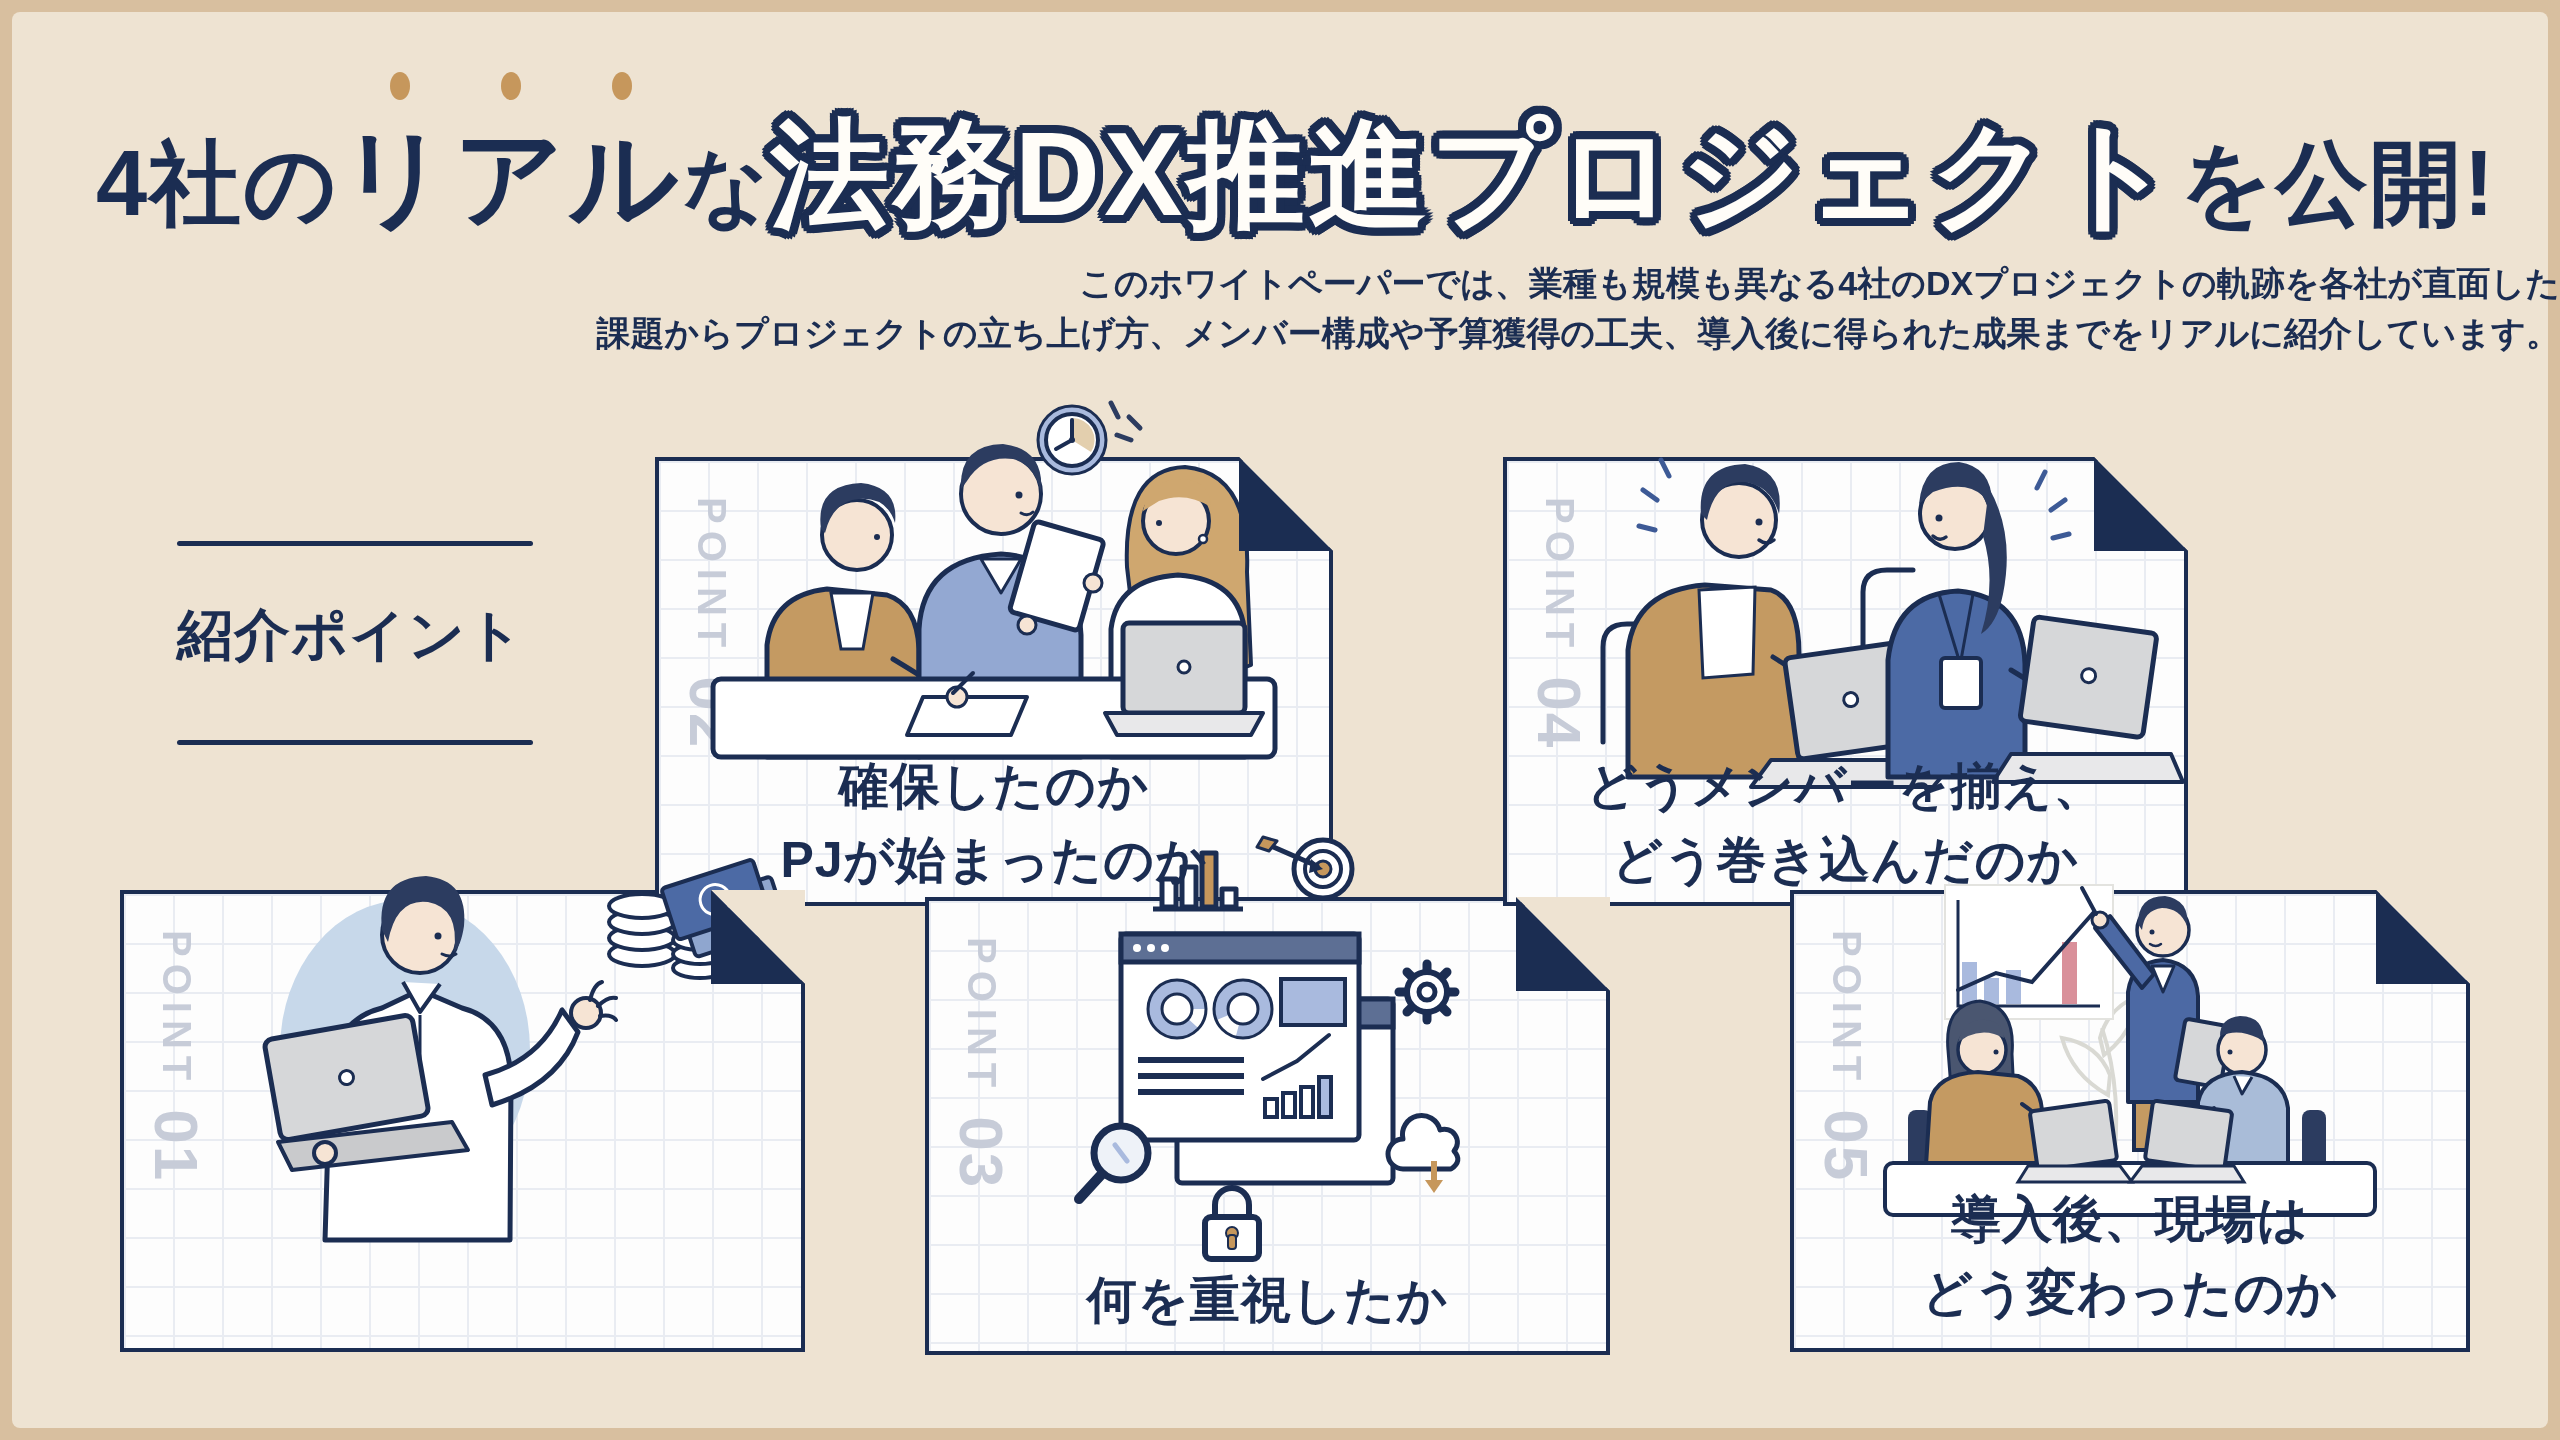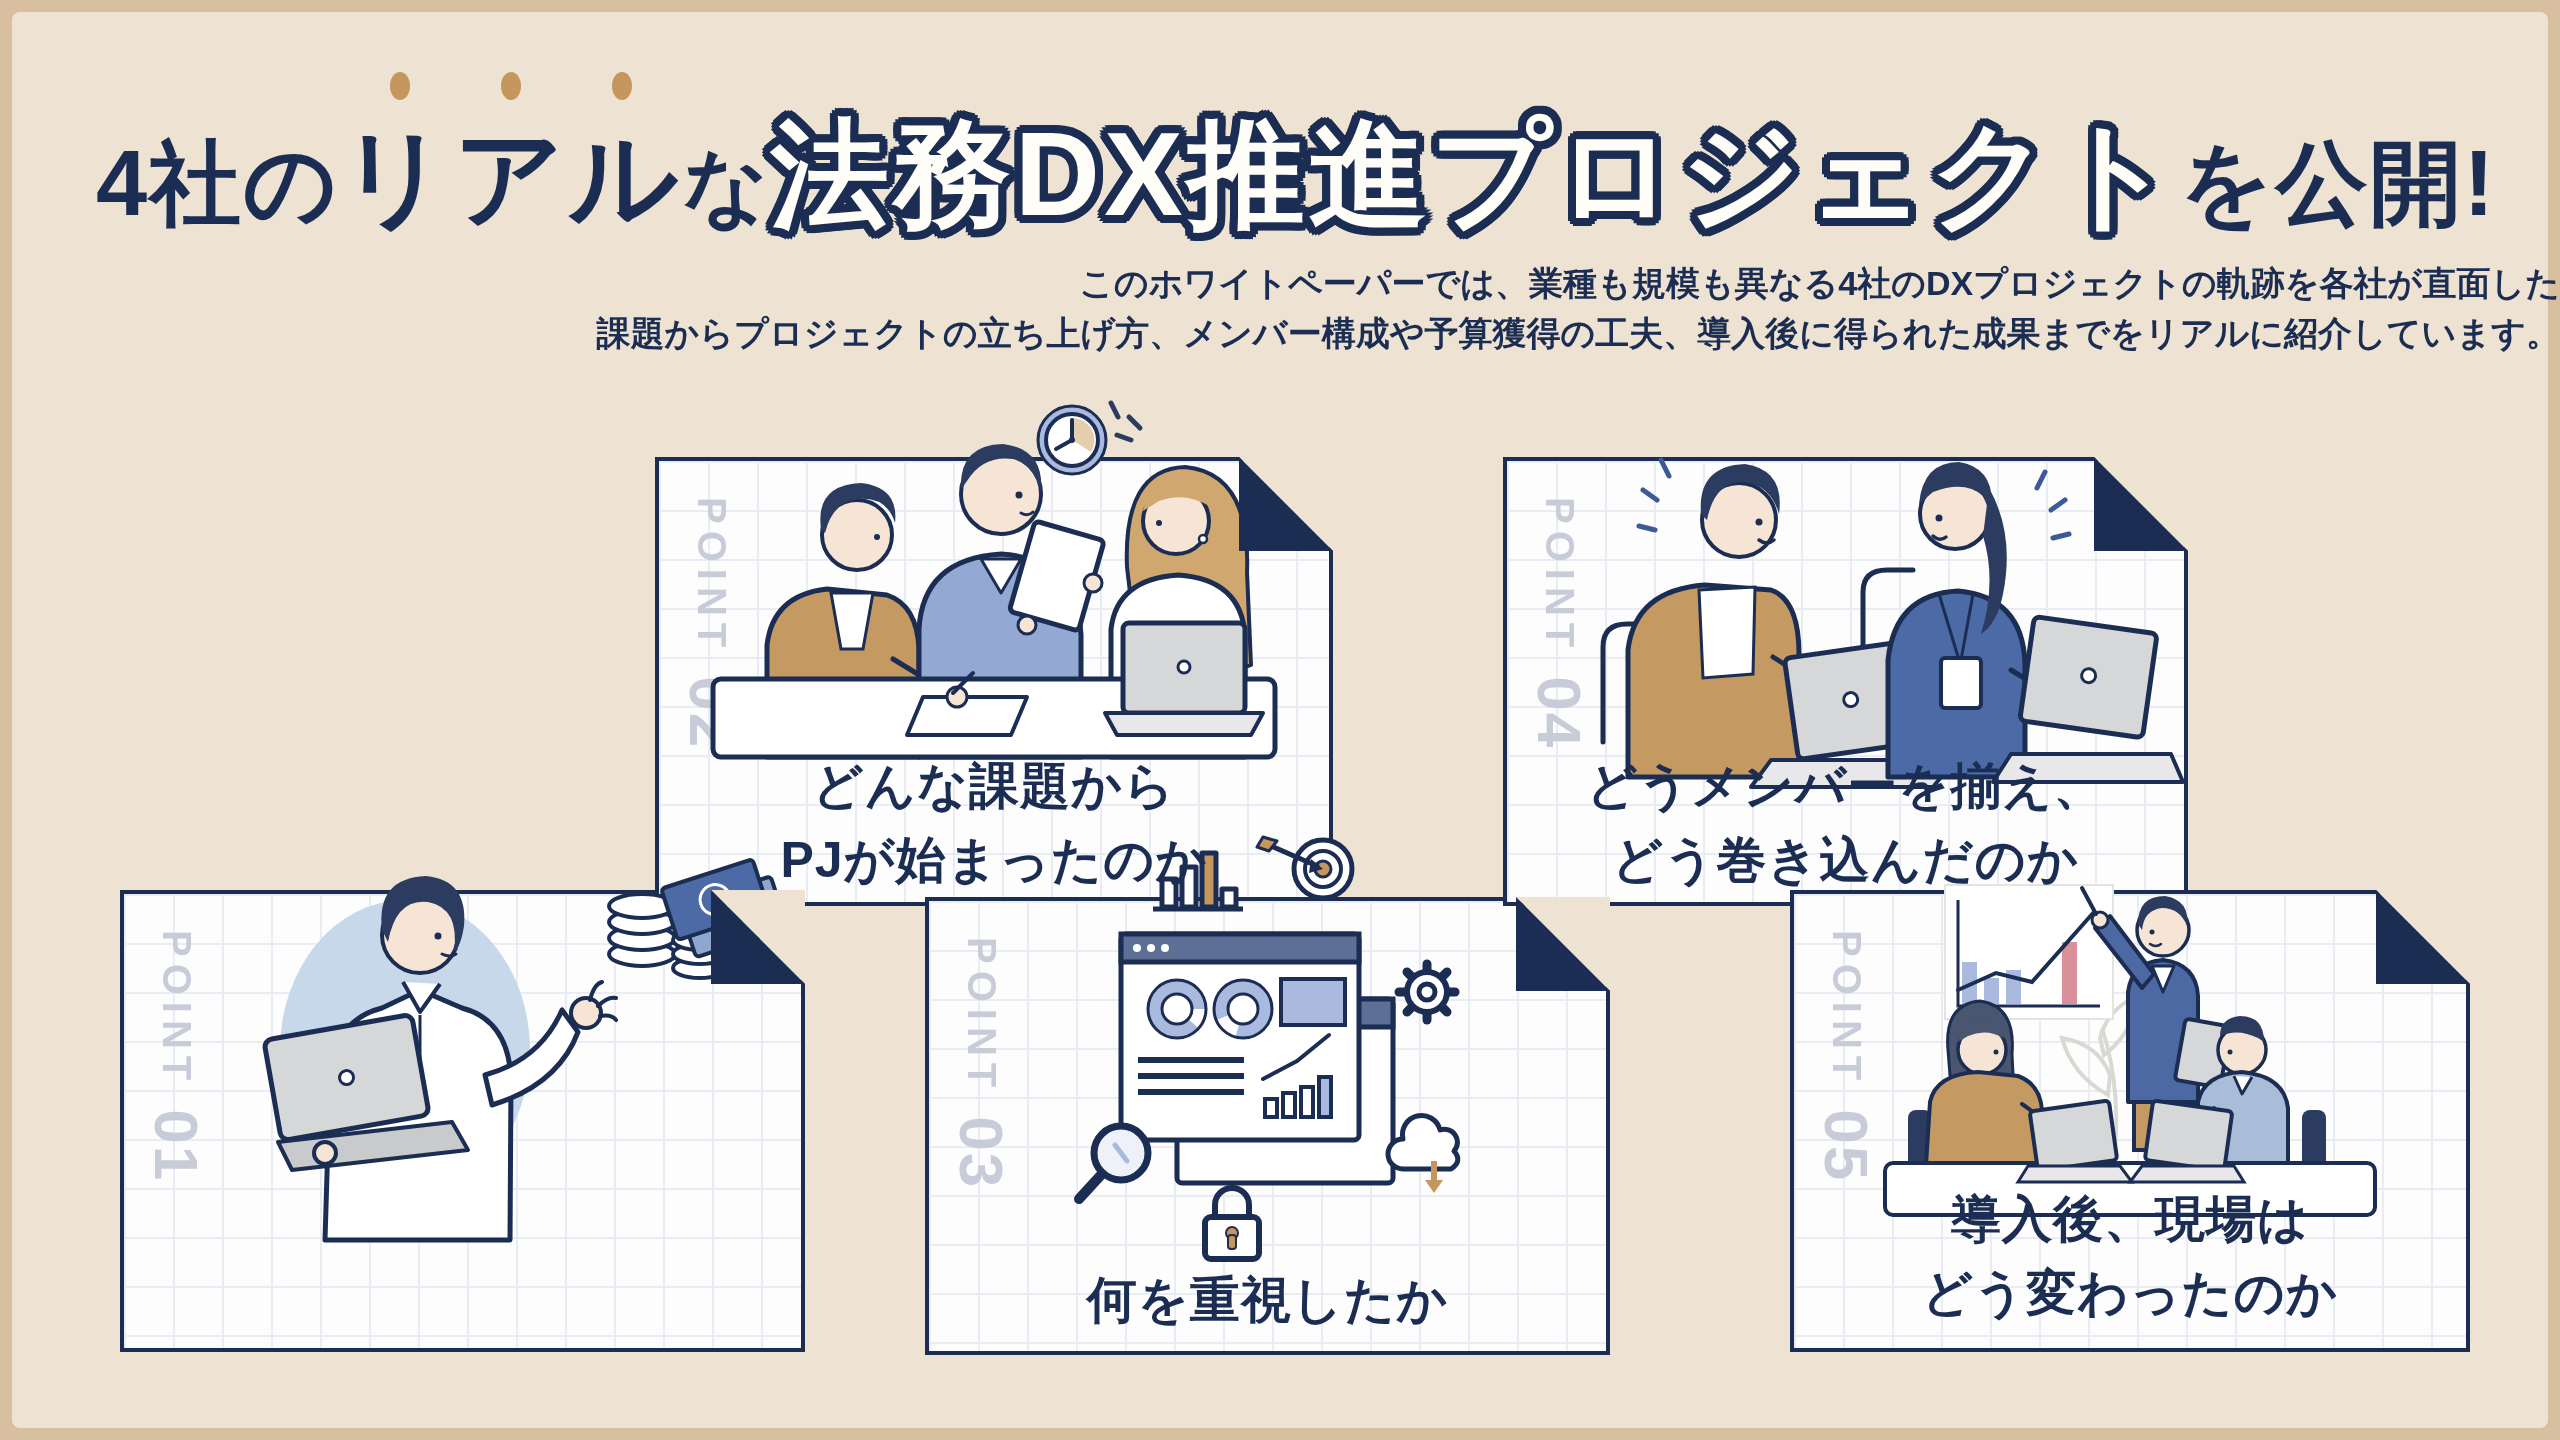--- a/index.html
+++ b/index.html
@@ -87,20 +87,25 @@
           <i></i>
           <i></i>
         </span><span>リアル</span></span><span class="t-navy t-particle">な</span><span class="t-outline">法務DX推進プロジェクト</span><span class="t-navy">を公開!</span>
   </h1>
 
   <p class="subtitle">
     <span>このホワイトペーパーでは、業種も規模も異なる4社のDXプロジェクトの軌跡を各社が直面した</span><br>
     <span>課題からプロジェクトの立ち上げ方、メンバー構成や予算獲得の工夫、導入後に得られた成果までをリアルに紹介しています。</span>
   </p>
 
+  <div class="intro">
+    <div class="rule"></div>
+    <div class="label">紹介ポイント</div>
+    <div class="rule"></div>
+  </div>
 
   <section class="card" style="left:120px;top:890px;width:685px;height:462px;">
     <svg class="illus" style="left:-4px;top:-44px;" width="685" height="390" viewBox="0 0 685 390">
       <ellipse cx="285" cy="200" rx="125" ry="150" fill="#c7d8ea"></ellipse>
 
       <g fill="#fff" stroke="#1b2d52" stroke-width="4">
         <ellipse cx="522" cy="104" rx="33" ry="12"></ellipse>
           <ellipse cx="522" cy="88" rx="33" ry="12"></ellipse>
         <ellipse cx="522" cy="72" rx="33" ry="12"></ellipse>
           <ellipse cx="522" cy="56" rx="33" ry="12"></ellipse>
@@ -212,21 +217,21 @@
           <line x1="462" y1="38" x2="476" y2="43"></line>
       </g>
     </svg>
     <div class="corner-cut"></div>
     <div class="corner-fold"></div>
     <div class="point-label">
       <span class="pword">POINT</span>
       <span class="pnum">02</span>
     </div>
     <p class="caption">
-      <span>どんな課題から</span><br>
+      <span>確保したのか</span><br>
       <span>PJが始まったのか</span>
     </p>
   </section>
 
   <section class="card" style="left:925px;top:897px;width:685px;height:458px;">
     <svg class="illus" style="left:-4px;top:-64px;" width="685" height="400" viewBox="0 0 685 400">
 
       <g stroke="#1b2d52" stroke-width="5" fill="#fff" stroke-linejoin="round">
         <rect x="237" y="42" width="14" height="28"></rect>
         <rect x="257" y="30" width="14" height="40"></rect>

